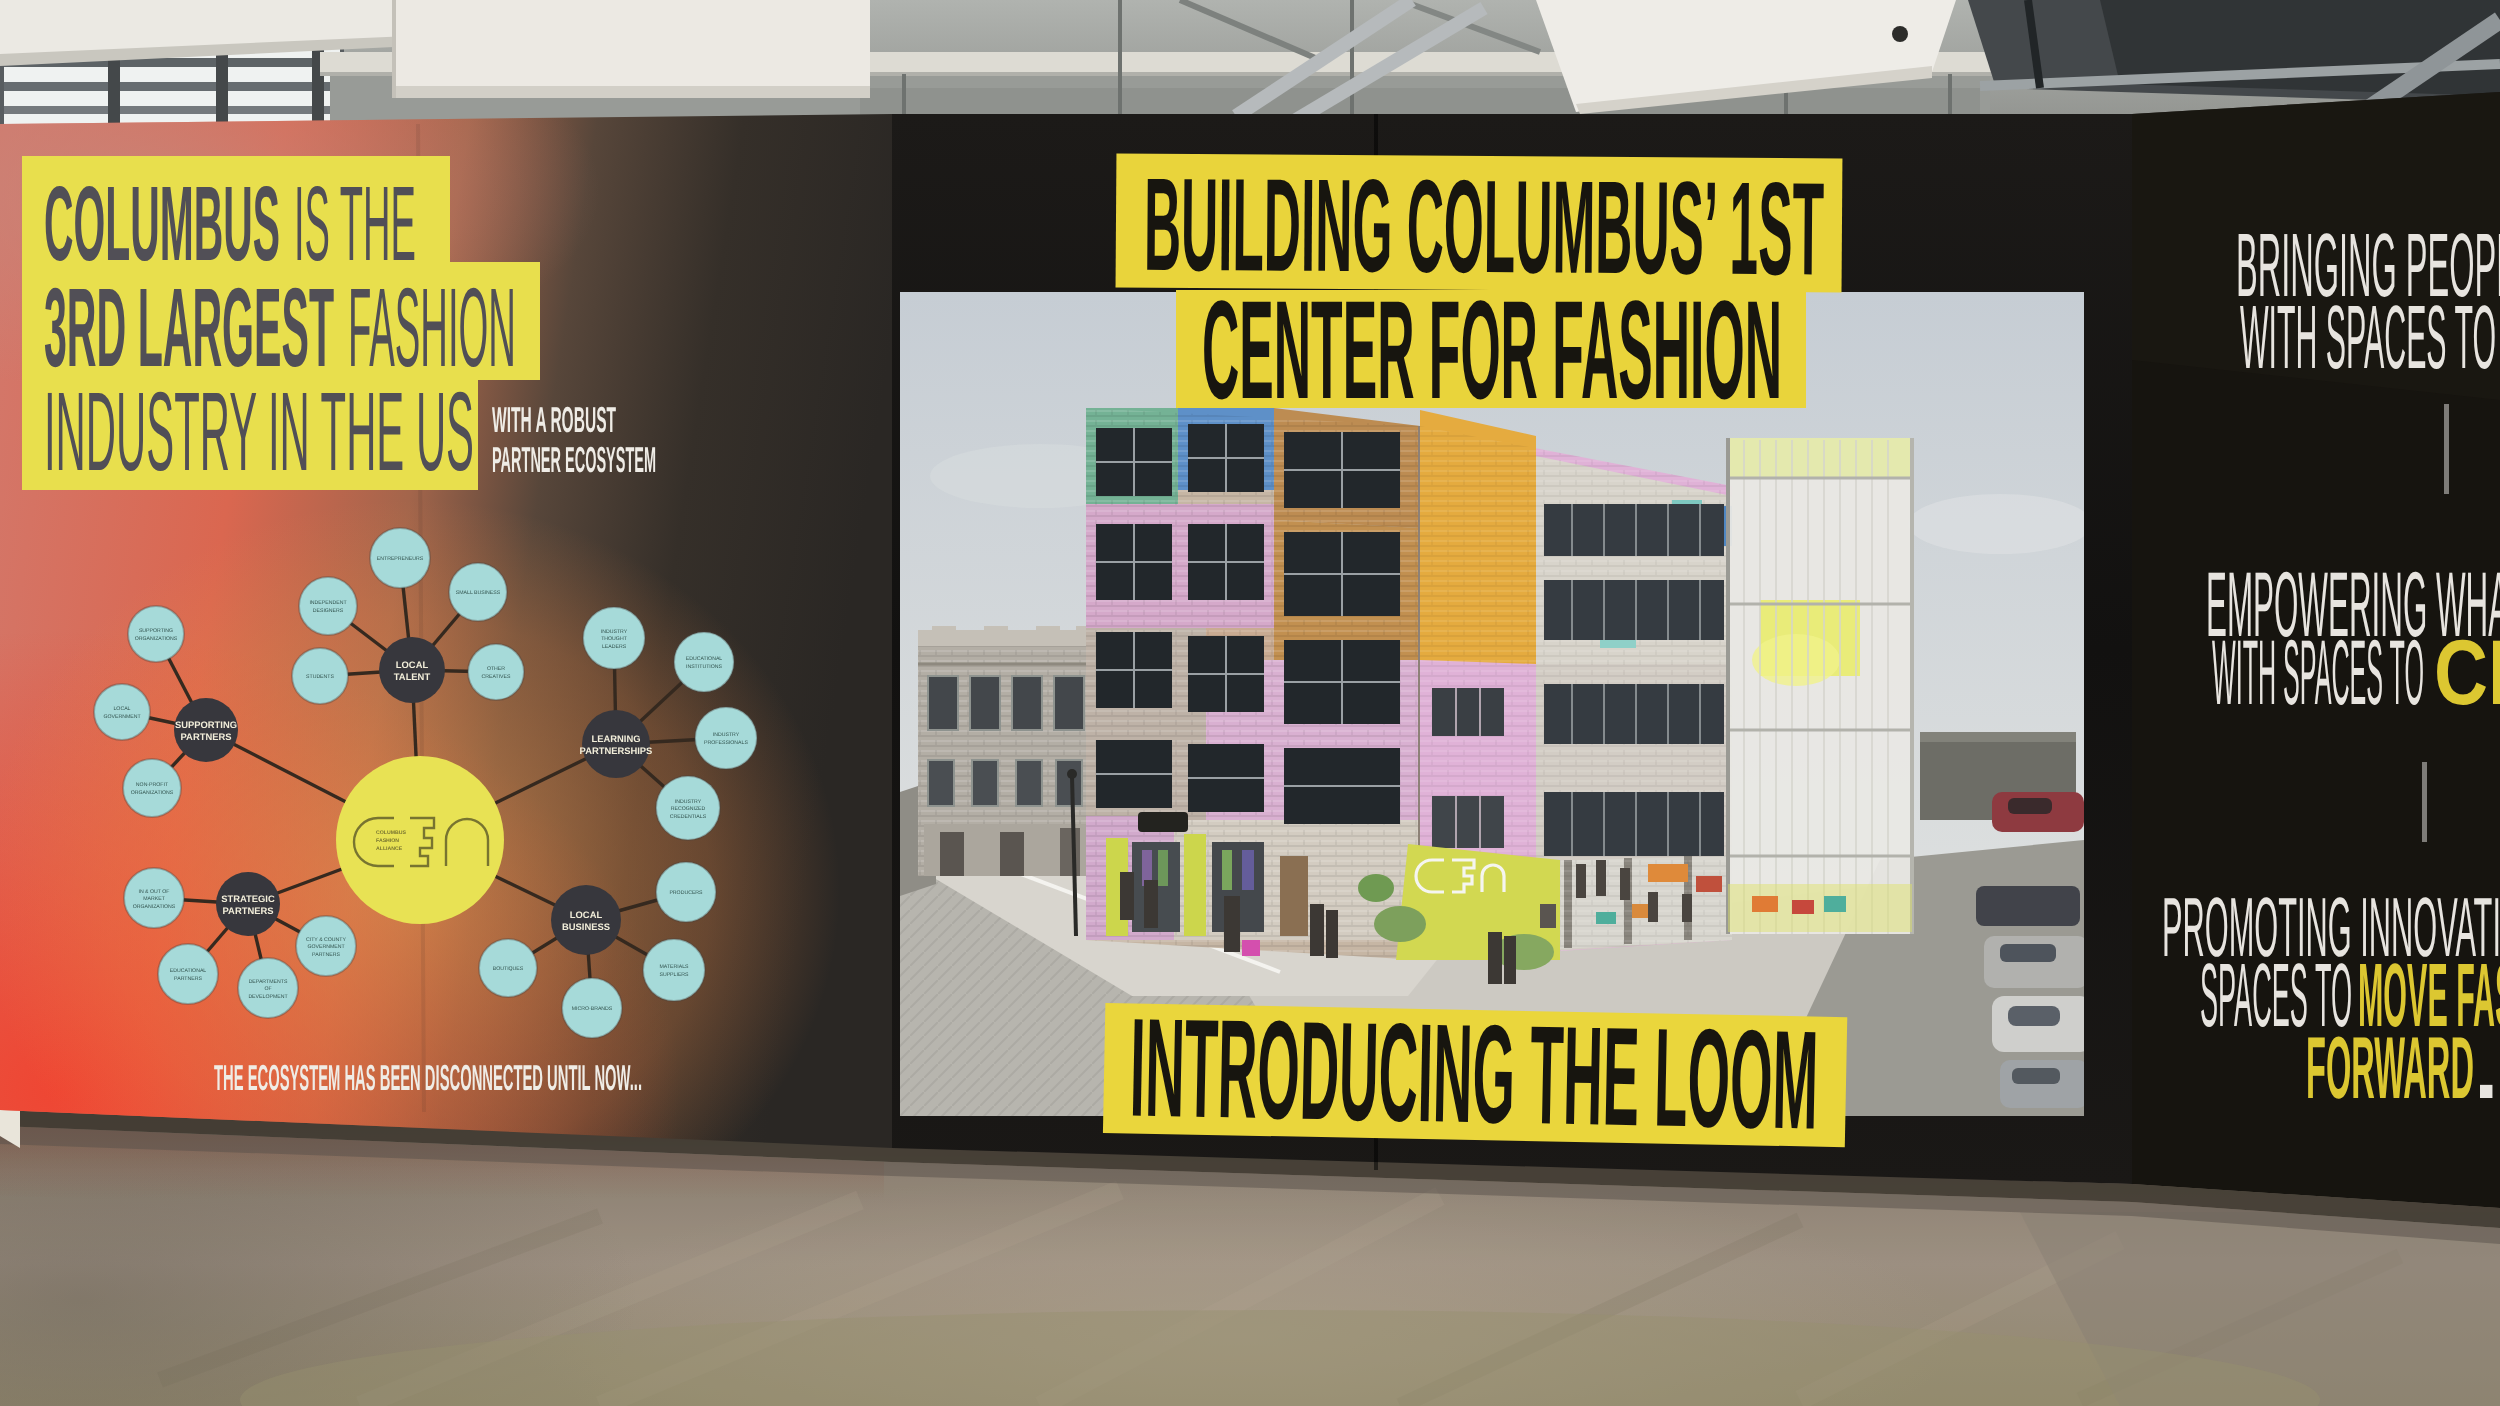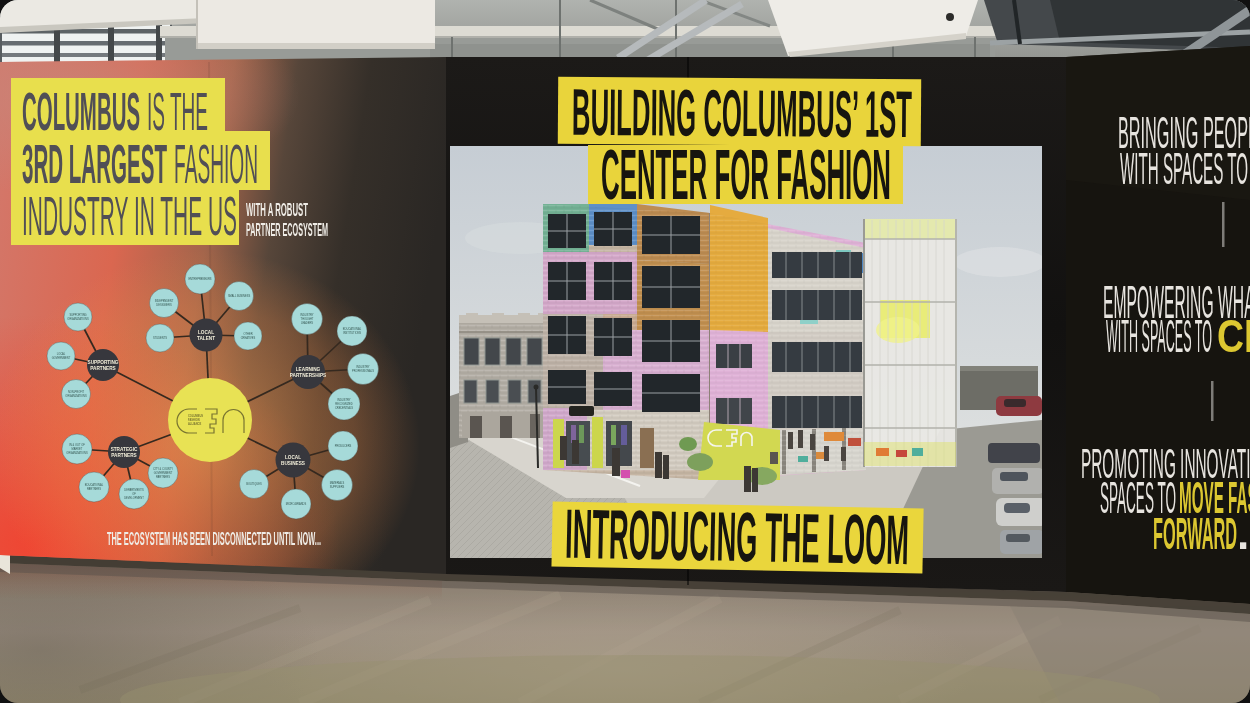--- a/index.html
+++ b/index.html
@@ -1,16 +1,16 @@
 <!DOCTYPE html>
 <html><head>
 <meta charset="utf-8">
 <style>
 html,body{margin:0;padding:0;background:#111;}
-#stage{position:relative;width:1250px;height:703px;overflow:hidden;font-family:"Liberation Sans",sans-serif;border-radius:18px;}
+#stage{position:relative;width:1250px;height:703px;overflow:hidden;font-family:"Liberation Sans",sans-serif;}
 svg{display:block;}
 </style>
 </head>
 <body>
 <div id="stage">
 <svg width="1250" height="703" viewBox="0 0 1250 703">
 <defs>
 <linearGradient id="gCeil" x1="0" y1="0" x2="0" y2="1">
 <stop offset="0" stop-color="#b0b3af"></stop>
           <stop offset="1" stop-color="#90928e"></stop>

